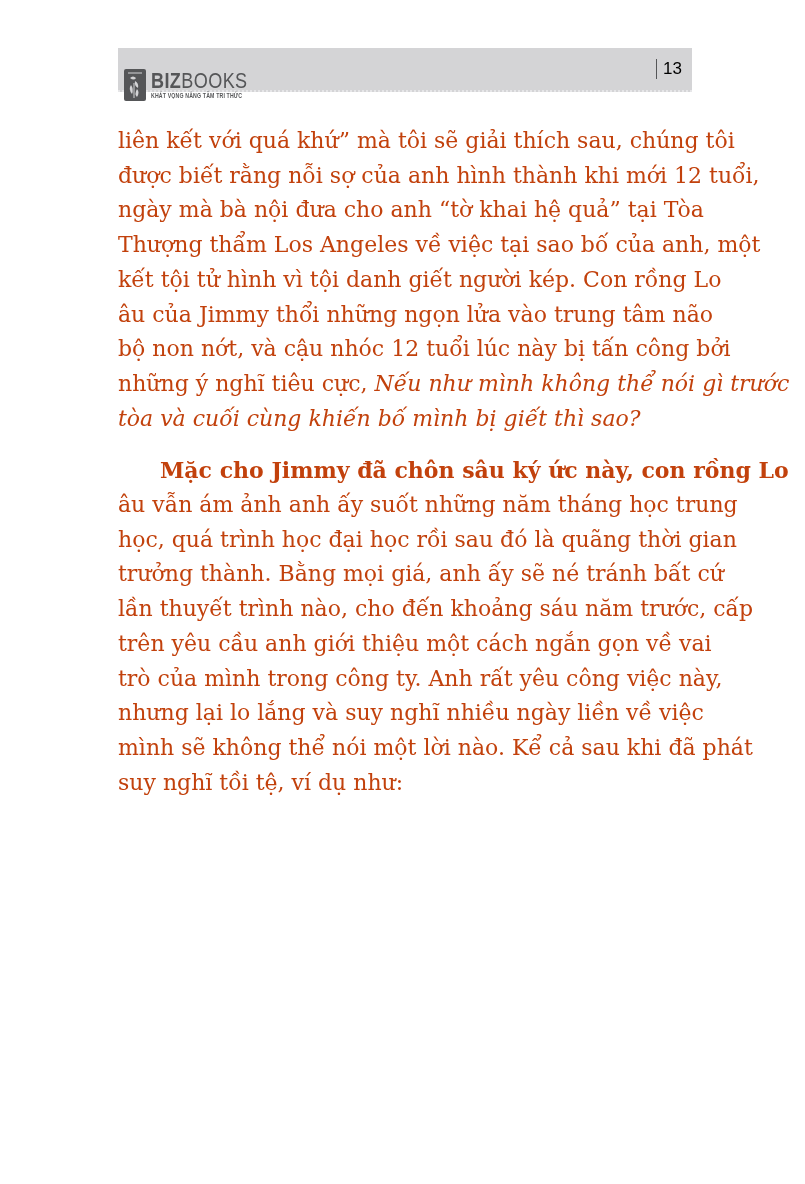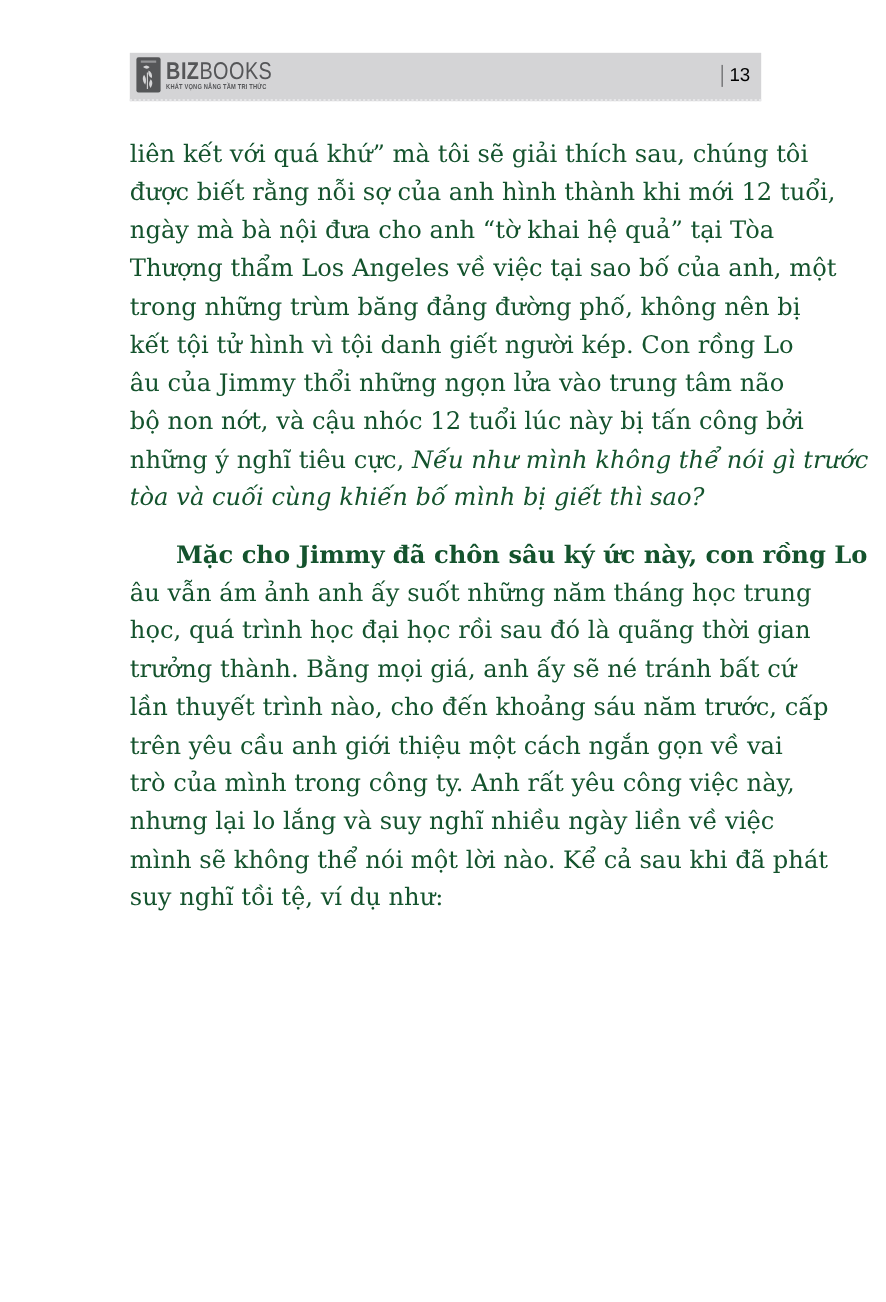--- a/index.html
+++ b/index.html
@@ -24,23 +24,24 @@
       left: 118px;
       top: 48px;
       width: 574px;
       height: 42px;
       background: #d4d4d6;
       border-bottom: 2px dotted #e6e6e8;
     }
     .logo {
       position: absolute;
       left: 6px;
-      top: 4px;
+      top: 20px;
       height: 34px;
       display: flex;
+      align-items: center;
     }
     .logo-mark {
       width: 22px;
       height: 32px;
       background: #555658;
       border-radius: 2px;
       position: relative;
       margin-right: 5px;
     }
     .logo-mark svg {
@@ -99,21 +100,21 @@
       margin-right: 6px;
     }
     .body-text {
       position: absolute;
       left: 118px;
       top: 124px;
       width: 570px;
       font-family: "DejaVu Serif", "Liberation Serif", serif;
       font-size: 22px;
       line-height: 34.7px;
-      color: #14532d;
+      color: #c2410c;
       text-align: justify;
     }
     .body-text p {
       margin: 0;
     }
     .body-text p.para2 {
       margin-top: 17px;
       text-indent: 42px;
     }
     .line {
@@ -164,21 +165,20 @@
       <span>13</span>
     </div>
   </div>
 
   <div class="body-text">
     <p class="para1">
       <span class="line">liên kết với quá khứ” mà tôi sẽ giải thích sau, chúng tôi</span>
       <span class="line">được biết rằng nỗi sợ của anh hình thành khi mới 12 tuổi,</span>
       <span class="line">ngày mà bà nội đưa cho anh “tờ khai hệ quả” tại Tòa</span>
       <span class="line">Thượng thẩm Los Angeles về việc tại sao bố của anh, một</span>
-      <span class="line">trong những trùm băng đảng đường phố, không nên bị</span>
       <span class="line">kết tội tử hình vì tội danh giết người kép. Con rồng Lo</span>
       <span class="line">âu của Jimmy thổi những ngọn lửa vào trung tâm não</span>
       <span class="line">bộ non nớt, và cậu nhóc 12 tuổi lúc này bị tấn công bởi</span>
       <span class="line"><span>những ý nghĩ tiêu cực, </span><em>Nếu như mình không thể nói gì trước</em></span>
       <span class="line last"><em>tòa và cuối cùng khiến bố mình bị giết thì sao?</em></span>
     </p>
     <p class="para2">
       <span class="line">Mặc cho Jimmy đã chôn sâu ký ức này, con rồng Lo</span>
       <span class="line">âu vẫn ám ảnh anh ấy suốt những năm tháng học trung</span>
       <span class="line">học, quá trình học đại học rồi sau đó là quãng thời gian</span>

